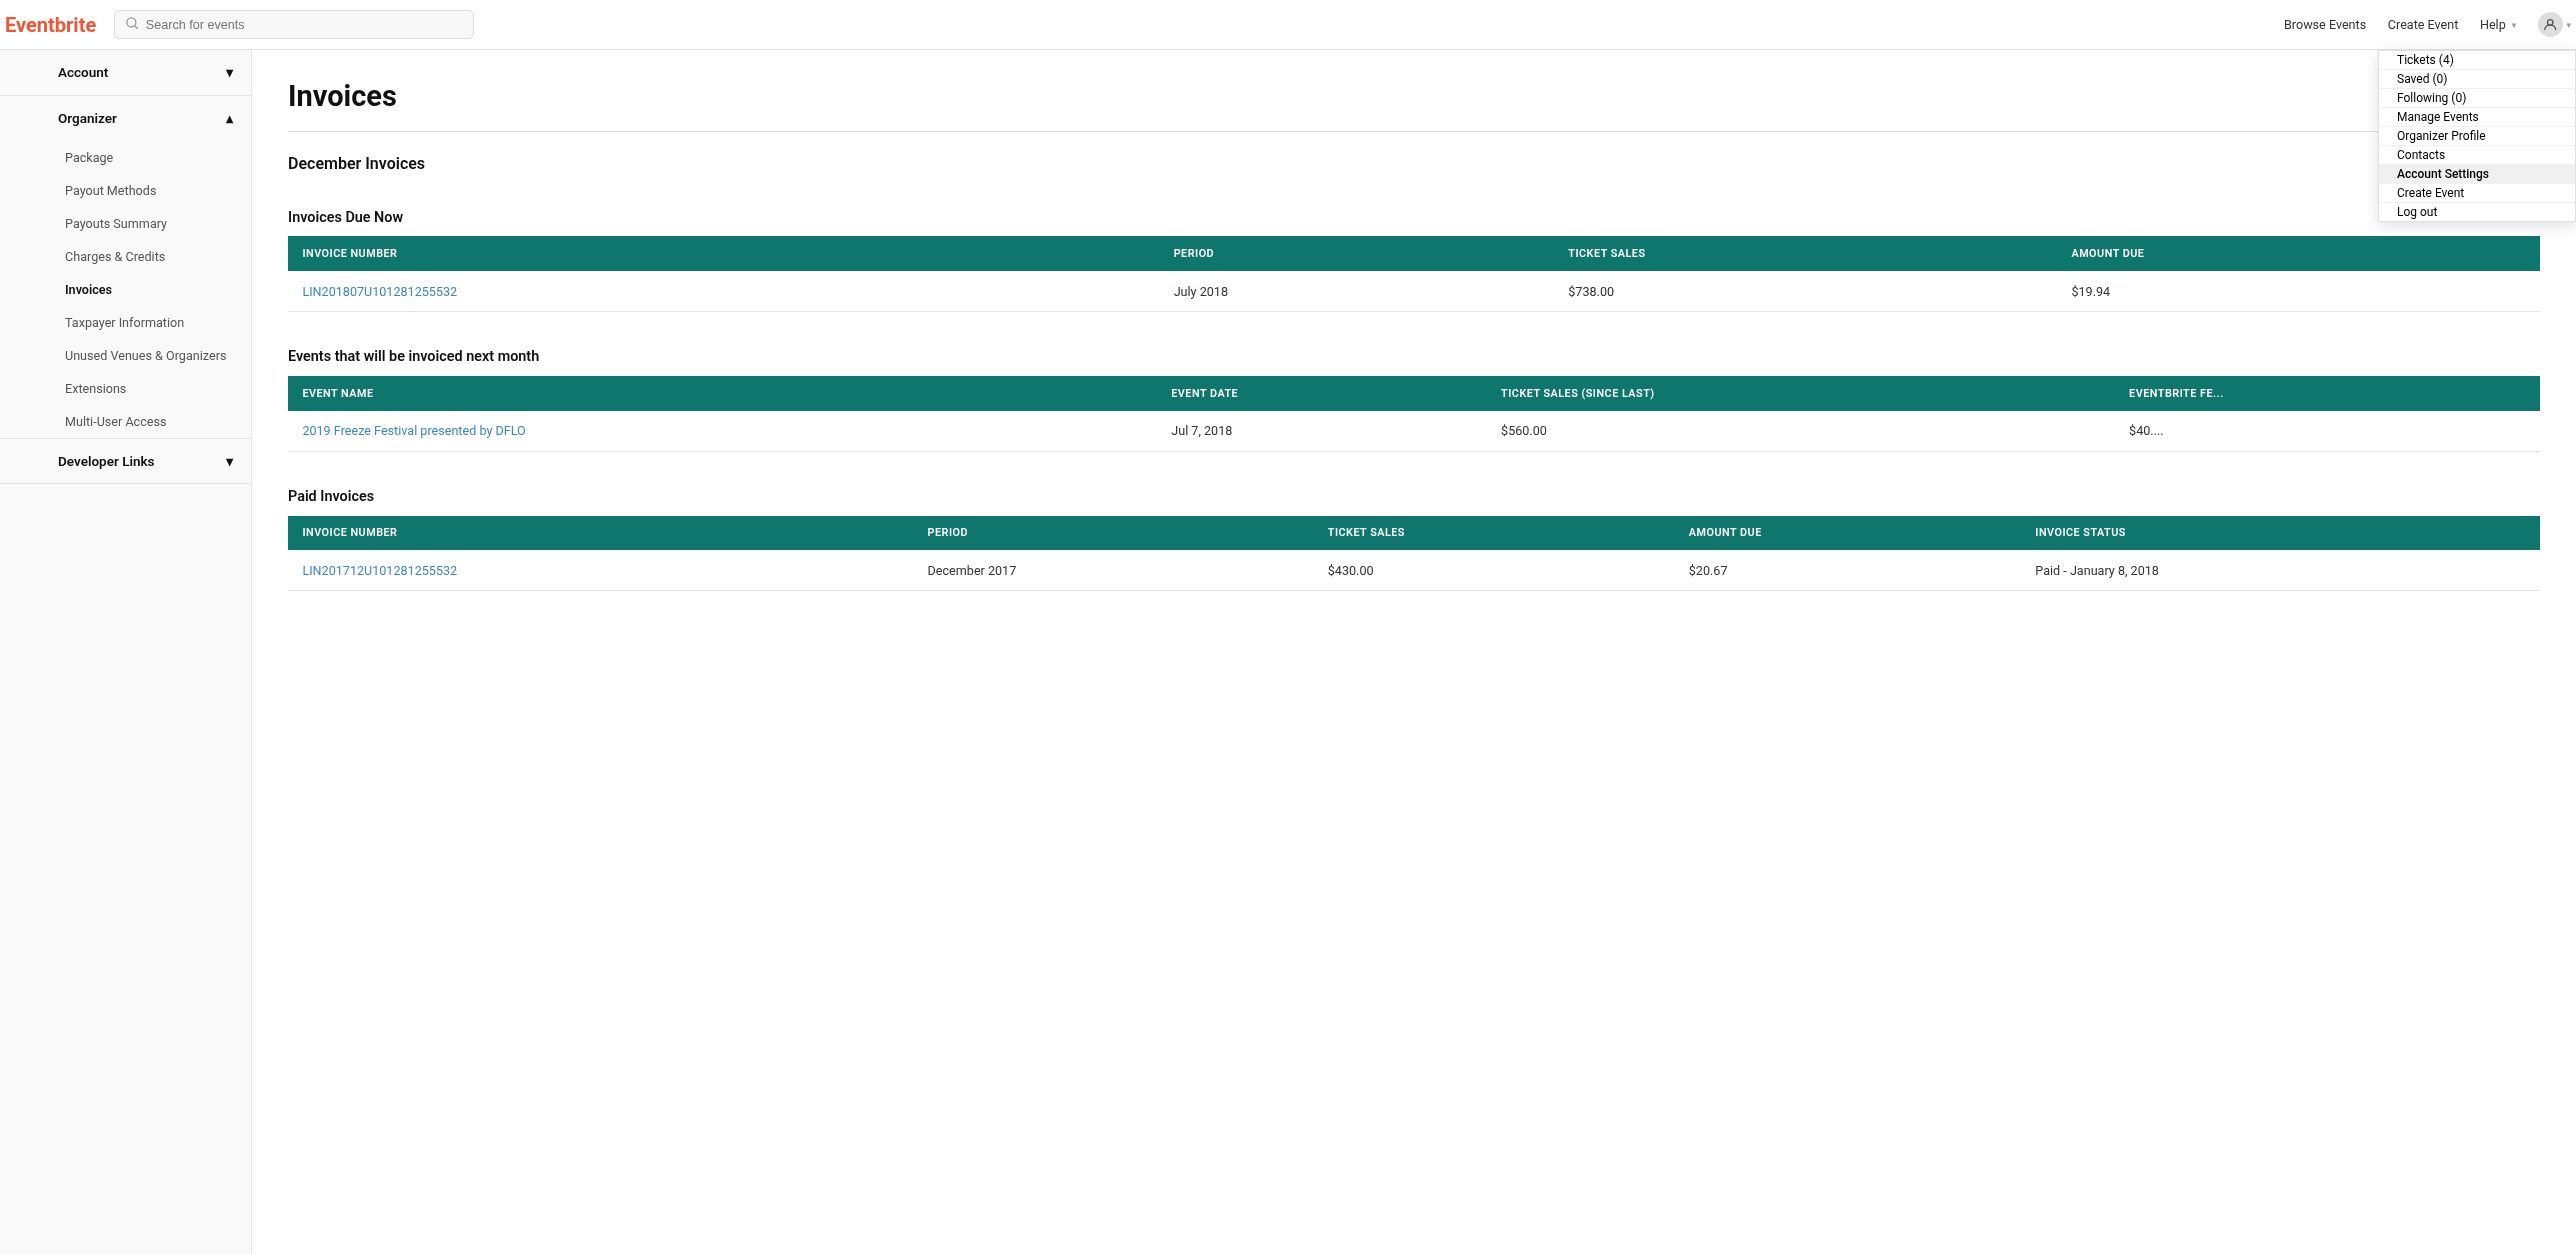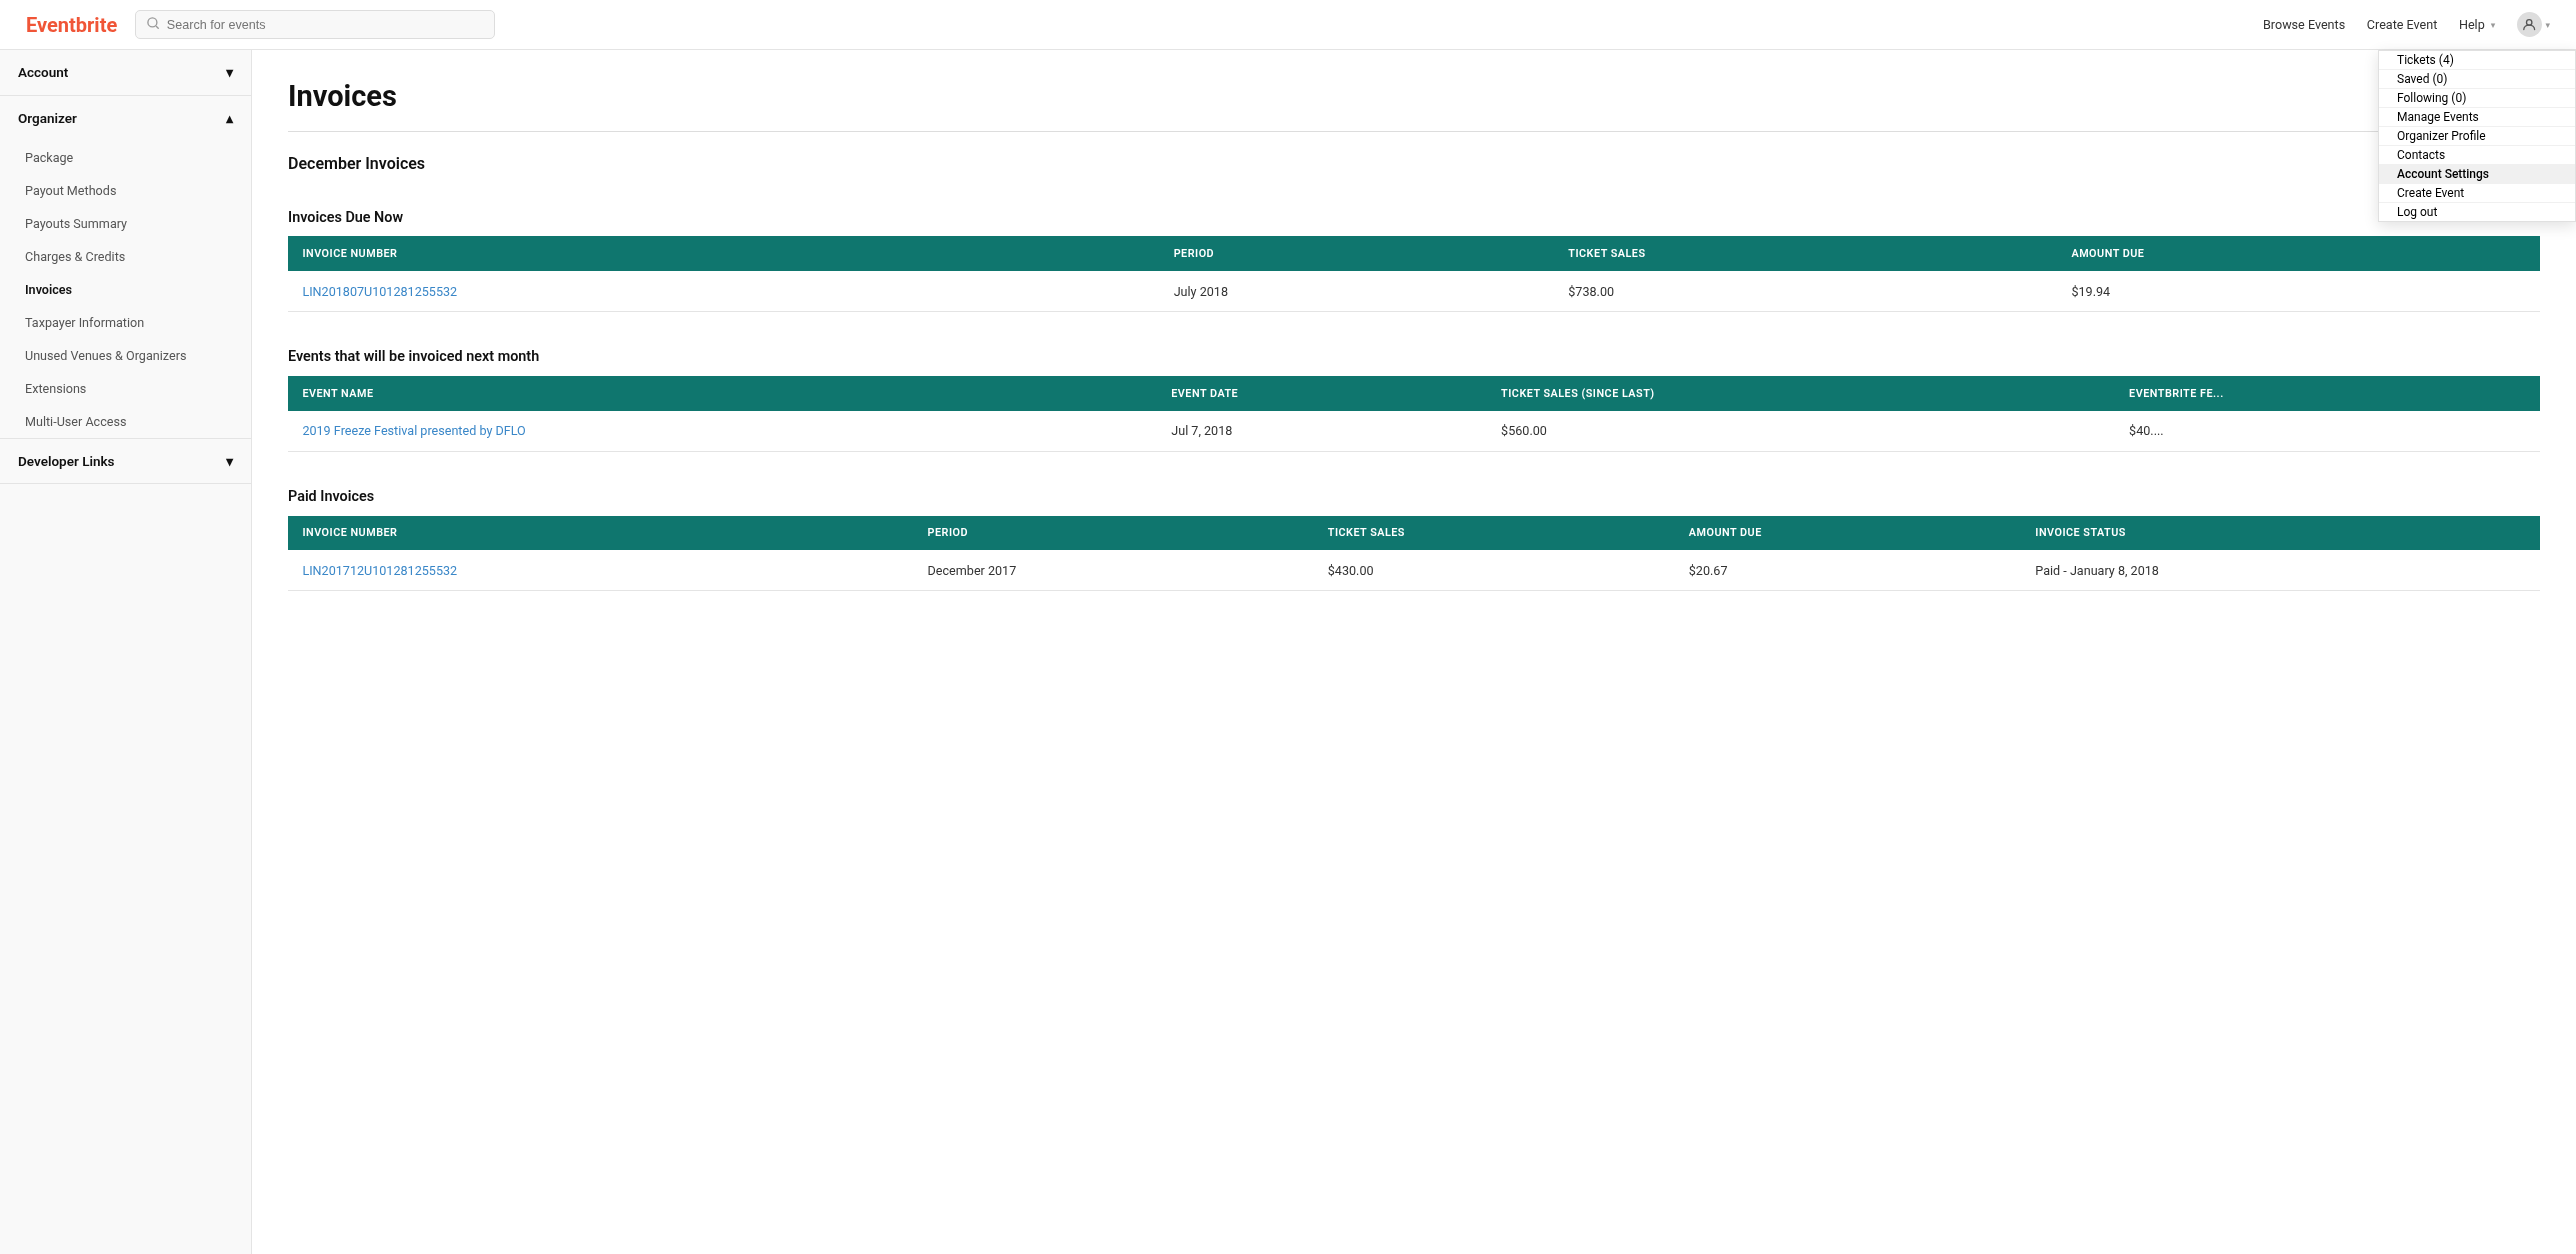--- a/index.html
+++ b/index.html
@@ -4,21 +4,21 @@
   <style>
     * { box-sizing: border-box; margin: 0; padding: 0; }
     body { font-family: -apple-system, BlinkMacSystemFont, 'Segoe UI', Roboto, Helvetica, Arial, sans-serif; background: #fff; color: #333; font-size: 12.6px; }
 
     
     .header {
       display: flex;
       align-items: center;
       height: 50px;
       border-bottom: 0.9px solid #e4e4e4;
-      padding: 0 26px;
+      padding: 0 5px;
       position: relative;
       z-index: 10;
       background: #fff;
     }
     .header-logo {
       font-size: 20px;
       font-weight: 700;
       color: #f05537;
       text-decoration: none;
       margin-right: 18px;
@@ -88,20 +88,21 @@
     
     .sidebar {
       width: 252px;
       min-width: 252px;
       border-right: 0.9px solid #e4e4e4;
       background: #f9f9f9;
       padding: 0;
     }
     .sidebar-section {
       border-bottom: 0.9px solid #e4e4e4;
+      padding-left: 40px;
     }
     .sidebar-section-header {
       display: flex;
       align-items: center;
       justify-content: space-between;
       padding: 14.4px 18px;
       cursor: pointer;
       font-weight: 600;
       font-size: 13.5px;
       color: #111;

